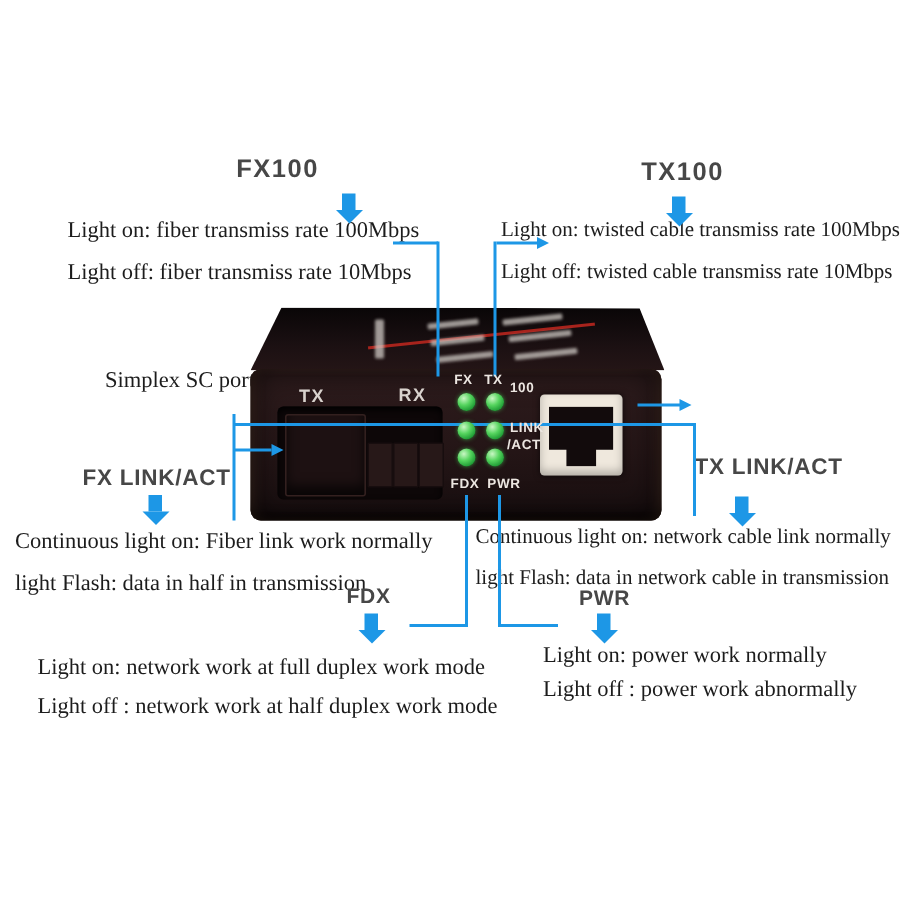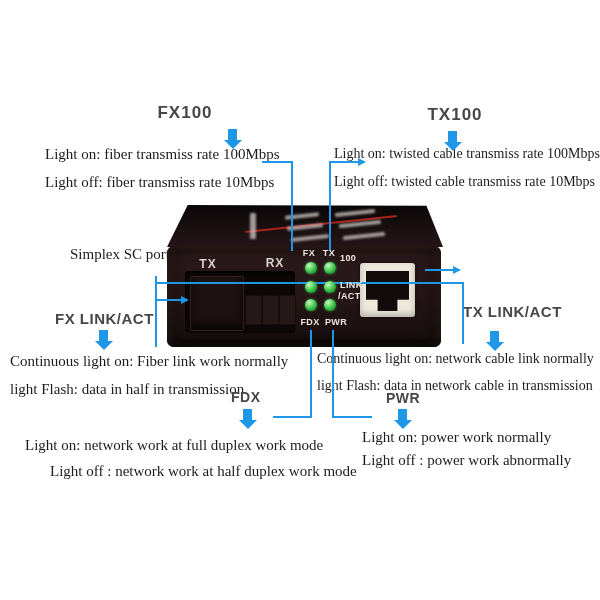--- a/index.html
+++ b/index.html
@@ -79,21 +79,21 @@
 
   <div class="abs serif-sm" style="left:317px;top:351px;z-index:2;">Continuous light on: network cable link normally</div>
   <div class="abs serif-sm" style="left:317px;top:378px;z-index:2;">light Flash: data in network cable in transmission</div>
 
   <div class="abs boldlbl t14" style="left:231px;top:389px;">FDX</div>
   <div class="abs boldlbl t14" style="left:386px;top:390px;">PWR</div>
   <div class="arrow-down" style="left:243px;top:409px;"></div>
   <div class="arrow-down" style="left:398px;top:409px;"></div>
 
   <div class="abs serif" style="left:25px;top:437px;">Light on: network work at full duplex work mode</div>
-  <div class="abs serif" style="left:25px;top:463px;margin-left:25px;">Light off : network work at half duplex work mode</div>
+  <div class="abs serif" style="left:25px;top:463px;">Light off : network work at half duplex work mode</div>
 
   <div class="abs serif" style="left:362px;top:429px;">Light on: power work normally</div>
   <div class="abs serif" style="left:362px;top:452px;text-align:center;">Light off :  power work abnormally</div>
 
   <div class="device-top">
     <div class="redstripe"></div>
 
     <div class="topmark" style="left:83px;top:8px;width:6px;height:26px;"></div>
     <div class="topmark" style="left:118px;top:9px;width:34px;height:4px;transform:rotate(-6deg);"></div>
     <div class="topmark" style="left:120px;top:20px;width:36px;height:4px;transform:rotate(-6deg);"></div>

